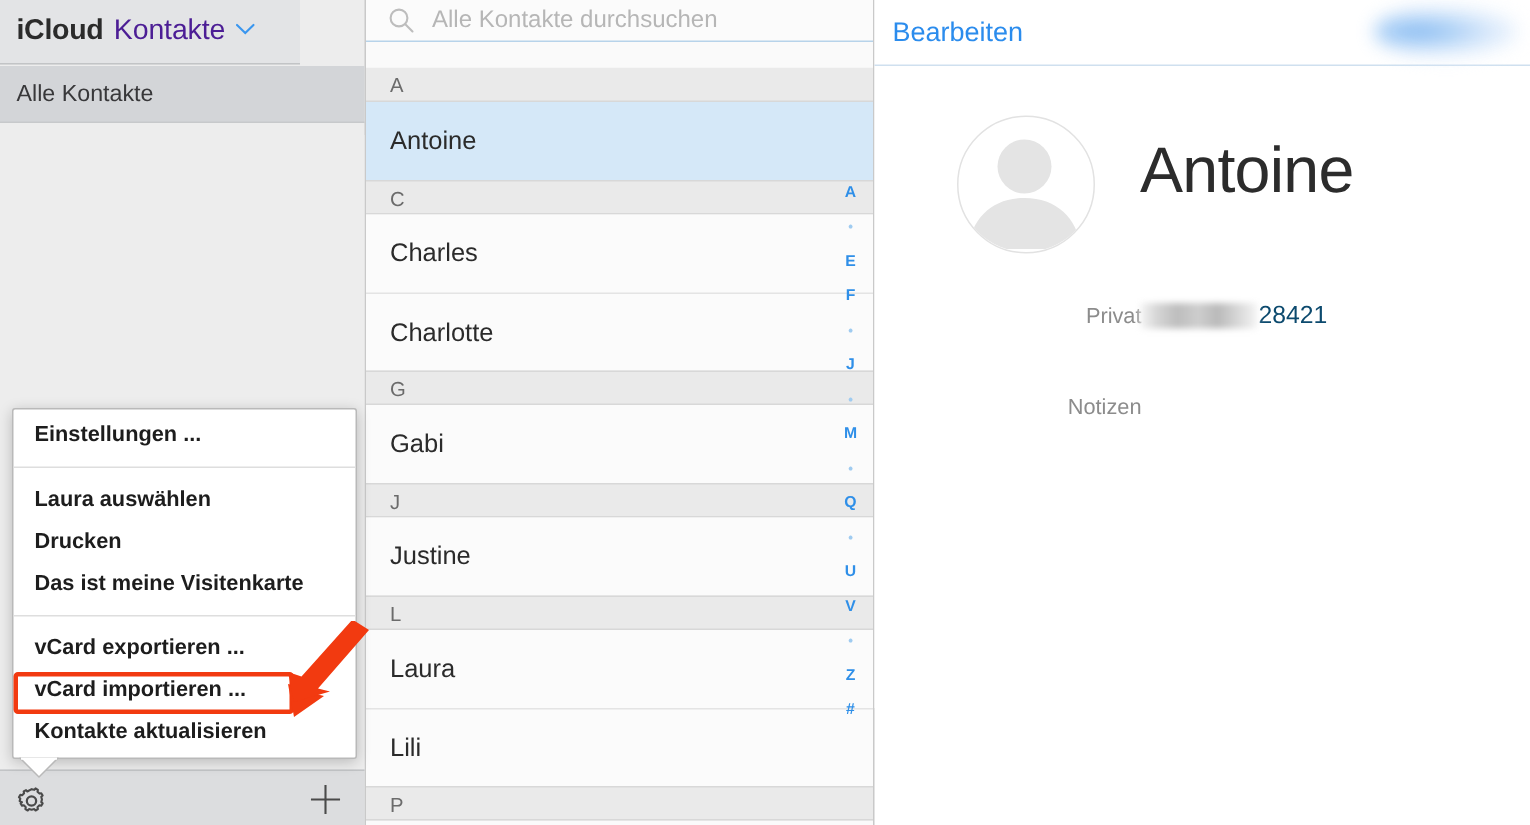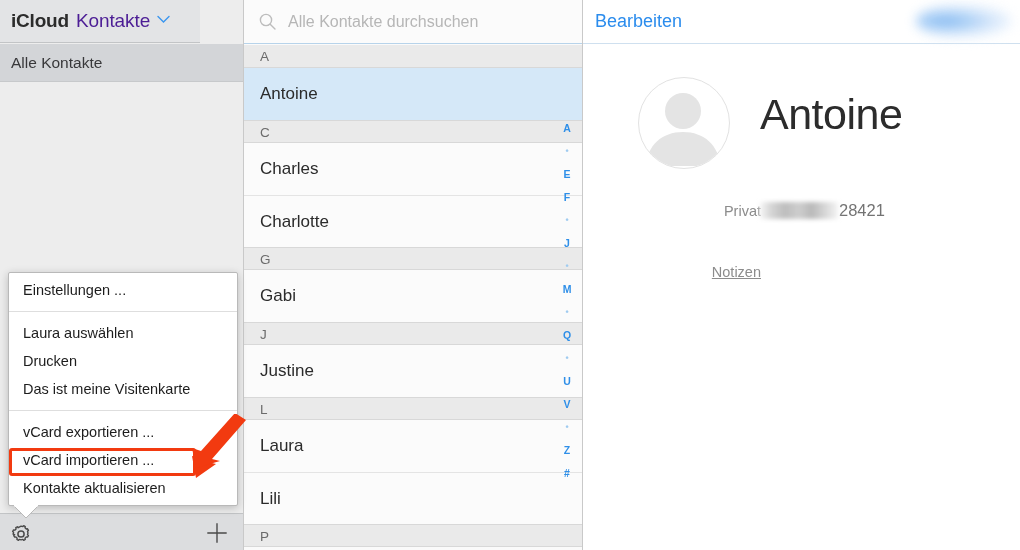--- a/index.html
+++ b/index.html
@@ -72,20 +72,21 @@
     z-index:40;
     box-sizing:border-box;
   }
   .mi{
     height:28px;line-height:28px;
     padding-left:14px;padding-right:12px;
     font-size:14.5px;color:#1d1d1d;
     white-space:nowrap;
     display:flex;align-items:center;justify-content:space-between;
     cursor:default;
+    font-weight:bold;
   }
   .mi-label{display:block;}
   .mi-accel{color:#2b2b2b;font-size:13px;}
   .m-sep{height:1px;background:#dedede;margin:4px 0;}
   .mi-group{padding:3px 0;}
   .mi.boxed{
     position:relative;
   }
   .redbox{
     position:absolute;left:9px;top:448px;width:187px;height:28px;
@@ -105,21 +106,21 @@
 
   
   .list{
     position:absolute;left:244px;top:0;width:339px;height:550px;
     background:#fafafa;
     border-right:1px solid #c9c9c9;
     box-sizing:border-box;
     overflow:hidden;
   }
   .search-bar{
-    position:absolute;left:0;top:0;width:338px;height:44px;
+    position:absolute;left:0;top:0;width:338px;height:28px;
     background:#fbfbfb;
     border-bottom:1px solid #b7d3ea;
     box-sizing:border-box;
     display:flex;align-items:center;padding-left:15px;
   }
   .search-icon{width:17px;height:17px;flex:0 0 auto;}
   .search-input{
     border:0;outline:0;background:transparent;
     font-family:"Liberation Sans","DejaVu Sans",sans-serif;
     font-size:16px;color:#3a3a3a;
@@ -205,21 +206,21 @@
     white-space:nowrap;
   }
   .field-row{
     position:absolute;left:0;right:0;
   }
   .f-label{
     position:absolute;text-align:right;width:148px;
     font-size:14.5px;color:#8c8c8c;
   }
   .f-value{
-    position:absolute;font-size:16.5px;color:#737373;
+    position:absolute;font-size:16.5px;color:#0c4a6e;
     display:flex;align-items:center;
   }
   .redacted{
     display:inline-block;width:78px;height:17px;
     background:linear-gradient(90deg,#f6f6f6 0%,#d6d6d6 14%,#bdbdbd 32%,#cecece 50%,#b9b9b9 66%,#d8d8d8 84%,#f4f4f4 100%);
     filter:blur(2.2px);
     vertical-align:middle;
     margin-right:1px;
   }
   .f-divider{
@@ -392,18 +393,18 @@
     <div class="field-row">
       <span class="f-label" style="left:30px;top:203px;">Privat</span>
       <span class="f-value" style="left:177px;top:201px;">
         <span class="redacted"></span>
           <span>28421</span>
       </span>
     </div>
     <div class="f-divider" style="top:242px;"></div>
 
     <div class="field-row">
-      <span class="f-label" style="left:30px;top:264px;text-decoration:underline;">Notizen</span>
+      <span class="f-label" style="left:30px;top:264px;">Notizen</span>
       <span class="f-value" style="left:177px;top:262px;"></span>
     </div>
   </div>
 
 </div>
 
 </body></html>

